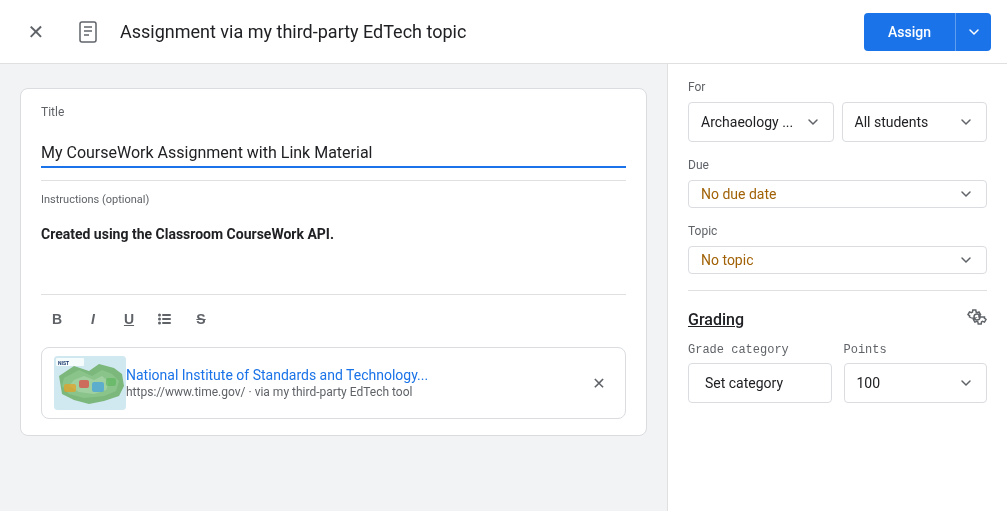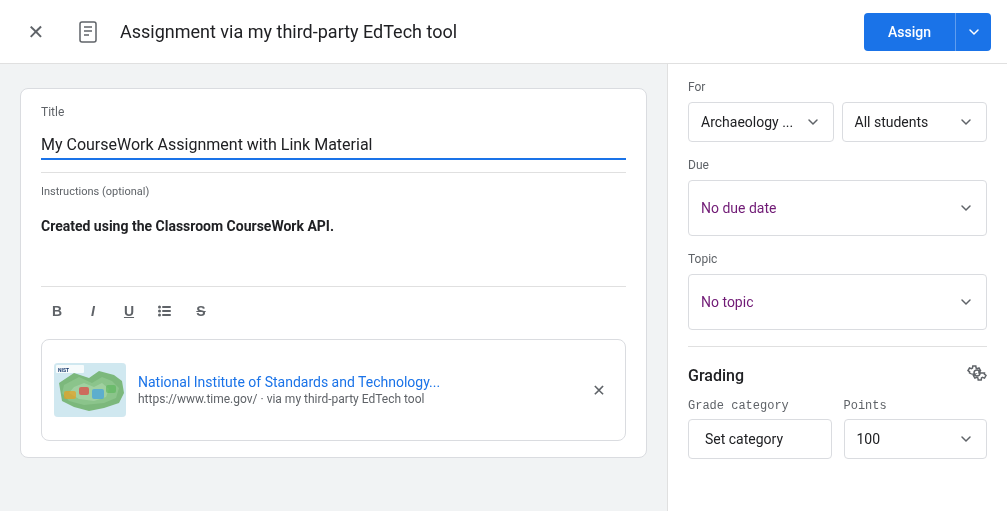--- a/index.html
+++ b/index.html
@@ -96,21 +96,21 @@
       background: #fff;
       border: 1px solid #dadce0;
       border-radius: 8px;
       padding: 16px 20px;
       margin-bottom: 16px;
     }
 
     .field-label {
       font-size: 12px;
       color: #5f6368;
-      margin-bottom: 12px;
+      margin-bottom: 20px;
     }
     .field-input {
       width: 100%;
       border: none;
       outline: none;
       font-size: 16px;
       color: #202124;
       font-family: inherit;
       padding: 4px 0;
       border-bottom: 2px solid #1a73e8;
@@ -151,24 +151,24 @@
       font-size: 14px;
       font-weight: bold;
       border: none;
       background: transparent;
     }
 
     
     .attachment {
       display: flex;
       align-items: center;
-      gap: 12px;
+      gap: 0;
       border: 1px solid #dadce0;
       border-radius: 8px;
-      padding: 23px 12px;
+      padding: 8px 12px;
       margin-top: 12px;
       position: relative;
     }
     .attachment-thumb {
       width: 72px;
       height: 54px;
       border-radius: 4px;
       overflow: hidden;
       flex-shrink: 0;
       background: #e8f0fe;
@@ -231,37 +231,38 @@
       width: 100%;
       display: flex;
       align-items: center;
       justify-content: space-between;
       border: 1px solid #dadce0;
       border-radius: 4px;
       padding: 8px 12px;
       cursor: pointer;
       background: #fff;
       font-size: 14px;
-      color: #701a75;
-      height: 56px;
+      color: #a16207;
+      height: 28px;
       margin-bottom: 16px;
       text-align: center;
     }
 
     .right-divider {
       border: none;
       border-top: 1px solid #e0e0e0;
       margin: 8px 0 16px 0;
     }
 
     .grading-header {
       display: flex;
       align-items: center;
       justify-content: space-between;
       margin-bottom: 12px;
+      text-decoration: underline;
     }
     .grading-title {
       font-size: 16px;
       font-weight: 500;
       color: #202124;
     }
     .gear-icon {
       color: #5f6368;
       cursor: pointer;
       font-size: 18px;
@@ -321,21 +322,21 @@
 <div class="topbar">
   <div class="topbar-close">✕</div>
   <div class="topbar-icon">
     <svg width="24" height="24" viewBox="0 0 24 24" fill="none">
       <rect x="4" y="2" width="16" height="20" rx="2" stroke="#5f6368" stroke-width="1.5" fill="none"></rect>
       <line x1="8" y1="7" x2="16" y2="7" stroke="#5f6368" stroke-width="1.5"></line>
       <line x1="8" y1="11" x2="16" y2="11" stroke="#5f6368" stroke-width="1.5"></line>
       <line x1="8" y1="15" x2="13" y2="15" stroke="#5f6368" stroke-width="1.5"></line>
     </svg>
   </div>
-  <span class="topbar-title">Assignment via my third-party EdTech tool</span>
+  <span class="topbar-title">Assignment via my third-party EdTech topic</span>
   <div class="assign-btn-group">
     <button class="assign-btn">Assign</button>
     <button class="assign-dropdown">
       <svg width="16" height="16" viewBox="0 0 16 16" fill="white">
         <path d="M4 6l4 4 4-4" stroke="white" stroke-width="1.5" fill="none" stroke-linecap="round"></path>
       </svg>
     </button>
   </div>
 </div>
 

